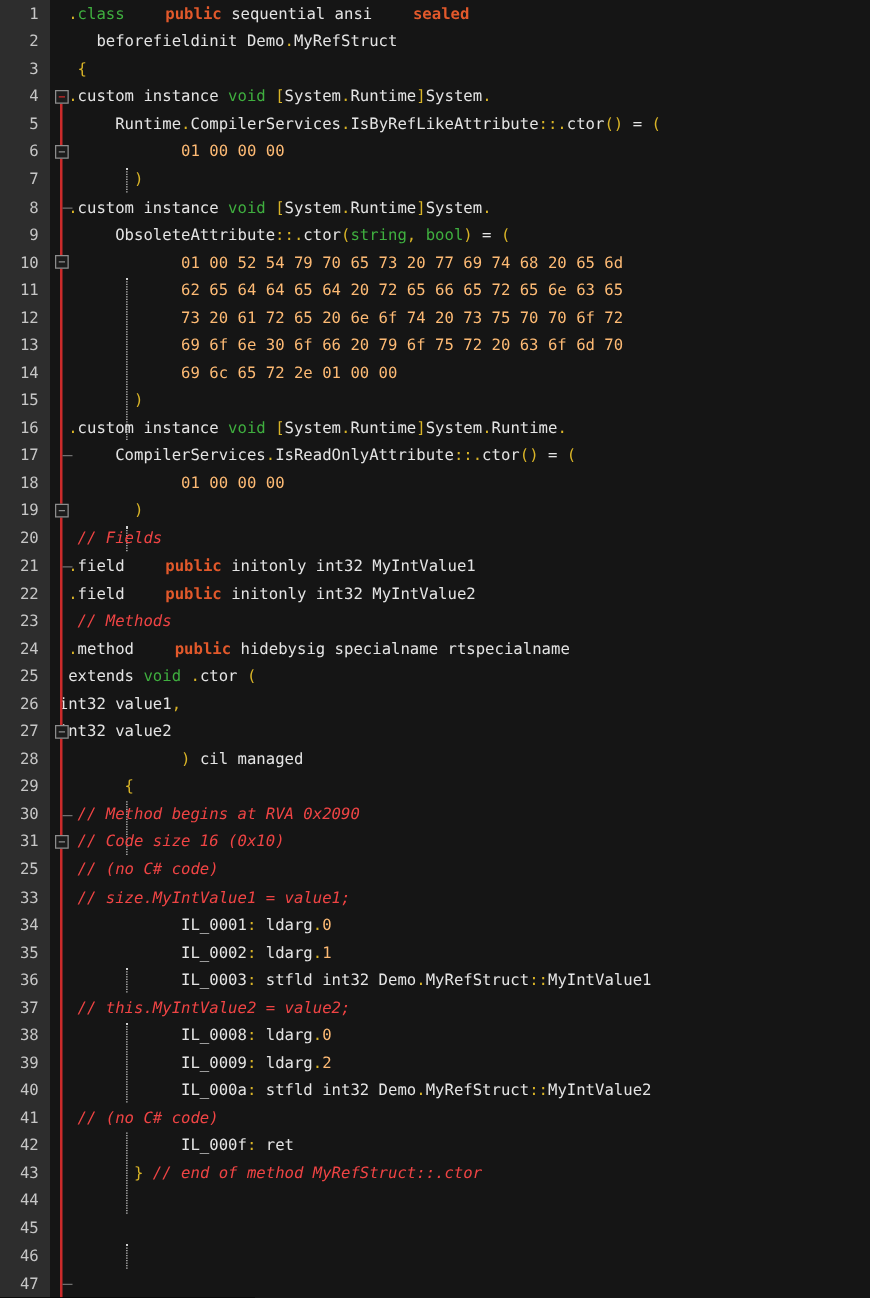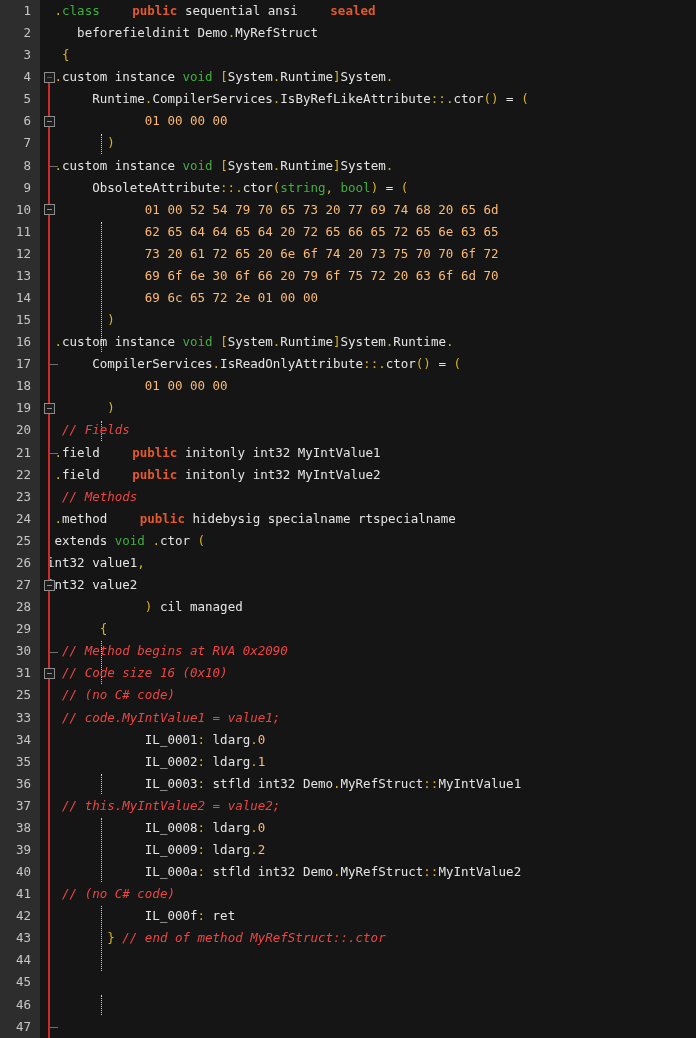--- a/index.html
+++ b/index.html
@@ -106,21 +106,21 @@
       <div class="line"><span>  </span><span class="tk-c">// Methods</span></div>
       <div class="line"><span> </span><span class="tk-p">.</span><span class="tk-w">method </span><span class="tk-kwb">public</span><span class="tk-w"> hidebysig specialname rtspecialname</span></div>
       <div class="line"><span> </span><span class="tk-w">extends </span><span class="tk-kw">void</span><span class="tk-w"> </span><span class="tk-p">.</span><span class="tk-w">ctor </span><span class="tk-p">(</span></div>
       <div class="line"><span></span><span class="tk-w">int32 value1</span><span class="tk-p">,</span></div>
       <div class="line"><span></span><span class="tk-w">int32 value2</span></div>
       <div class="line"><span>             </span><span class="tk-p">)</span><span class="tk-w"> cil managed</span></div>
       <div class="line"><span>       </span><span class="tk-p">{</span></div>
       <div class="line"><span>  </span><span class="tk-c">// Method begins at RVA 0x2090</span></div>
       <div class="line"><span>  </span><span class="tk-c">// Code size 16 (0x10)</span></div>
       <div class="line"><span>  </span><span class="tk-c">// (no C# code)</span></div>
-      <div class="line"><span>  </span><span class="tk-c">// code.MyIntValue1 = value1;</span></div>
+      <div class="line"><span>  </span><span class="tk-c">// size.MyIntValue1 = value1;</span></div>
       <div class="line"><span>             </span><span class="tk-w">IL_0001</span><span class="tk-p">:</span><span class="tk-w"> ldarg</span><span class="tk-p">.</span><span class="tk-n">0</span></div>
       <div class="line"><span>             </span><span class="tk-w">IL_0002</span><span class="tk-p">:</span><span class="tk-w"> ldarg</span><span class="tk-p">.</span><span class="tk-n">1</span></div>
       <div class="line"><span>             </span><span class="tk-w">IL_0003</span><span class="tk-p">:</span><span class="tk-w"> stfld int32 Demo</span><span class="tk-p">.</span><span class="tk-w">MyRefStruct</span><span class="tk-p">::</span><span class="tk-w">MyIntValue1</span></div>
       <div class="line"><span>  </span><span class="tk-c">// this.MyIntValue2 = value2;</span></div>
       <div class="line"><span>             </span><span class="tk-w">IL_0008</span><span class="tk-p">:</span><span class="tk-w"> ldarg</span><span class="tk-p">.</span><span class="tk-n">0</span></div>
       <div class="line"><span>             </span><span class="tk-w">IL_0009</span><span class="tk-p">:</span><span class="tk-w"> ldarg</span><span class="tk-p">.</span><span class="tk-n">2</span></div>
       <div class="line"><span>             </span><span class="tk-w">IL_000a</span><span class="tk-p">:</span><span class="tk-w"> stfld int32 Demo</span><span class="tk-p">.</span><span class="tk-w">MyRefStruct</span><span class="tk-p">::</span><span class="tk-w">MyIntValue2</span></div>
       <div class="line"><span>  </span><span class="tk-c">// (no C# code)</span></div>
       <div class="line"><span>             </span><span class="tk-w">IL_000f</span><span class="tk-p">:</span><span class="tk-w"> ret</span></div>
       <div class="line"><span>        </span><span class="tk-p">}</span><span class="tk-c"> // end of method MyRefStruct::.ctor</span></div>

